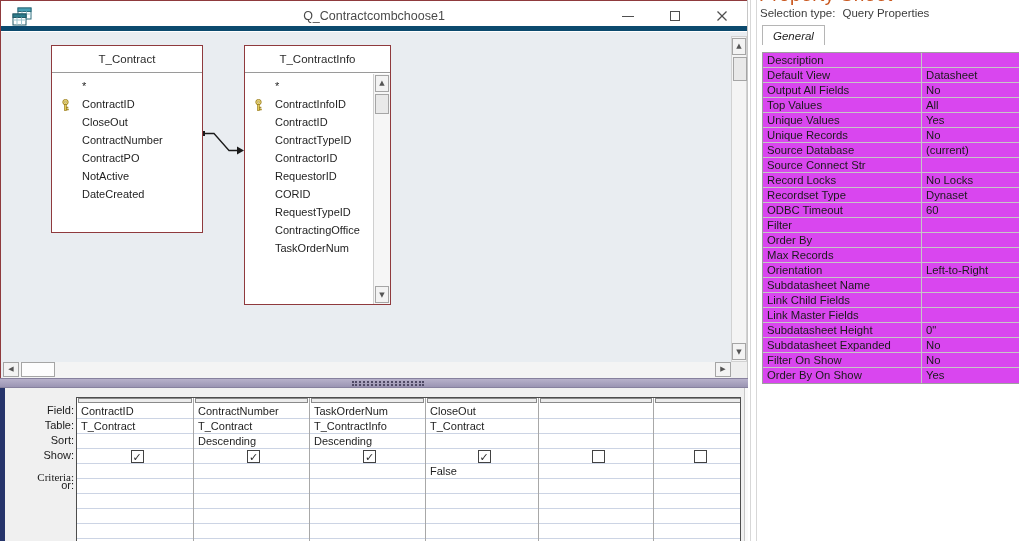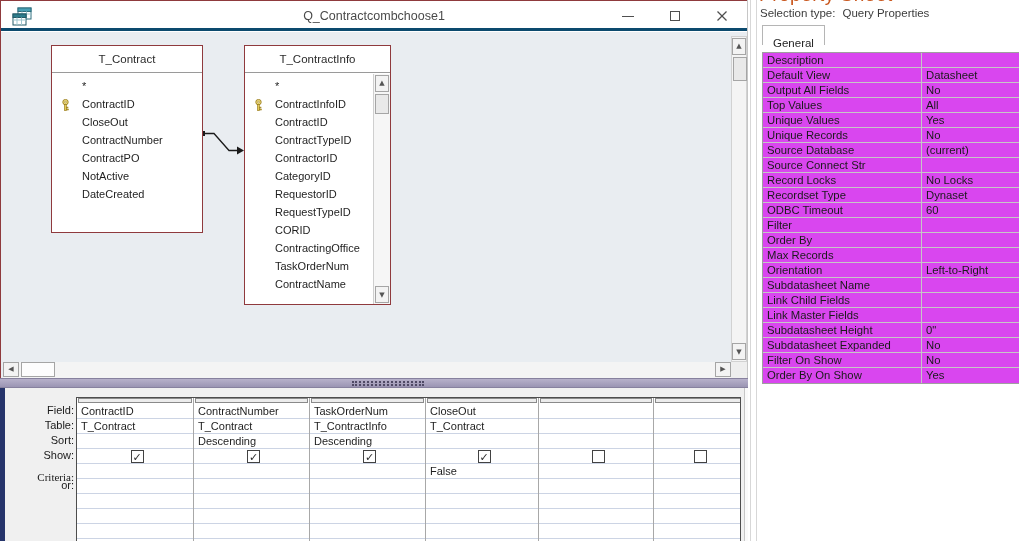--- a/index.html
+++ b/index.html
@@ -7,21 +7,21 @@
   #root {
     position:relative; width:1019px; height:541px; overflow:hidden;
     font-family:"Liberation Sans","DejaVu Sans",sans-serif;
     color:#1e1e1e; background:#fff;
   }
   
   #qwin { position:absolute; left:0; top:0; width:748px; height:541px; background:#fff; }
   #qwin-topborder { position:absolute; left:0; top:0; width:748px; height:1px; background:#8f3a3d; }
   #qwin-leftborder { position:absolute; left:0; top:0; width:1px; height:379px; background:#8f3a3d; }
   #qwin-rightborder { position:absolute; left:747px; top:0; width:1px; height:541px; background:#c6c6c6; }
-  #titlebar { position:absolute; left:1px; top:1px; width:746px; height:30px; background:#fff; border-bottom:3px solid #0c4a6e; }
+  #titlebar { position:absolute; left:1px; top:1px; width:746px; height:30px; background:#fff; border-bottom:5px solid #0c4a6e; }
   #qicon { position:absolute; left:10px; top:5px; width:22px; height:22px; }
   #wtitle { position:absolute; left:0; top:0; width:100%; height:30px; line-height:30px; text-align:center; font-size:12.5px; color:#4a4a4a; }
   .winbtn { position:absolute; top:0; width:34px; height:30px; display:flex; align-items:center; justify-content:center; }
   #btn-min { left:610px; } #btn-max { left:657px; } #btn-close { left:704px; }
   .min-glyph { display:block; width:12px; height:1px; background:#4f4f4f; }
   .max-glyph { display:block; width:10px; height:10px; border:1px solid #4f4f4f; background:transparent; }
   
   #diagram { position:absolute; left:1px; top:32px; width:746px; height:346px; background:#e9edf1; overflow:hidden; }
   .tcard { position:absolute; background:#fff; border:1px solid #8f3a3d; overflow:hidden; }
   .tcard-title { height:27px; line-height:27px; text-align:center; font-size:11.5px; color:#2b2b2b; border-bottom:1px solid #9a9a9a; }
@@ -64,22 +64,22 @@
     border-left:1px solid #c6c6c6; border-right:1px solid #c6c6c6; }
   
   .gapline { position:absolute; top:0; width:1px; height:541px; background:#d7d7d7; }
   #gap1 { left:750px; } #gap2 { left:756px; }
   
   #propsheet { position:absolute; left:757px; top:0; width:262px; height:541px; background:#fff; }
   #ps-title-clip { height:5px; overflow:hidden; padding-left:2px; }
   #ps-title-clip span { display:block; margin-top:-16px; font-size:19px; color:#c9561c; letter-spacing:0.5px; }
   #ps-selline { padding-left:3px; height:16px; font-size:11.5px; line-height:16px; color:#3c3c3c; white-space:nowrap; }
   #ps-selline .sel-val { margin-left:7px; }
-  #ps-tab { margin:4px 0 0 5px; display:inline-block; height:20px; padding:8px 10px; font-size:11.5px; line-height:19px;
-    color:#1f1f1f; background:#fff; border:1px solid #b5b5b5; border-bottom:none; }
+  #ps-tab { margin:4px 0 0 5px; display:inline-block; height:20px; padding:1px 10px; font-size:11.5px; line-height:19px;
+    color:#1f1f1f; background:#fff; border:1px solid #b5b5b5; border-bottom:none;font-style:italic; }
   #ps-grid { position:absolute; left:5px; top:52px; width:299px; border:1px solid #9f9f9f; background:#d946ef;
     display:grid; grid-template-columns:159px 1fr; grid-auto-rows:15px; }
   .pname { border-right:1px solid #c6c6c6; border-bottom:1px solid #c6c6c6; font-size:11.3px; line-height:14px;
     padding-left:4px; white-space:nowrap; overflow:hidden; color:#1a1a1a; }
   .pval { border-bottom:1px solid #c6c6c6; font-size:11.3px; line-height:14px; padding-left:4px;
     white-space:nowrap; overflow:hidden; color:#1a1a1a; }
   .lastrow { border-bottom:none; }
 </style>
 </head>
 <body>
@@ -199,39 +199,33 @@
             <div class="trow">
               <span class="fname">ContractID</span>
             </div>
             <div class="trow">
               <span class="fname">ContractTypeID</span>
             </div>
             <div class="trow">
               <span class="fname">ContractorID</span>
             </div>
             <div class="trow">
-              <span class="fname">CategoryID</span>
-            </div>
-            <div class="trow">
               <span class="fname">RequestorID</span>
             </div>
             <div class="trow">
+              <span class="fname">CORID</span>
+            </div>
+            <div class="trow">
               <span class="fname">RequestTypeID</span>
             </div>
             <div class="trow">
-              <span class="fname">CORID</span>
-            </div>
-            <div class="trow">
               <span class="fname">ContractingOffice</span>
             </div>
             <div class="trow">
               <span class="fname">TaskOrderNum</span>
-            </div>
-            <div class="trow">
-              <span class="fname">ContractName</span>
             </div>
           </div>
           <div class="tscroll">
             <div class="sbtn" style="top: 1px;">
               <span class="arrow" style="line-height: 15px;">▲</span>
             </div>
             <div class="sthumb" style="top: 20px; height: 20px;"></div>
             <div class="sbtn" style="bottom: 1px;">
               <span class="arrow" style="line-height: 17px;">▼</span>
             </div>

